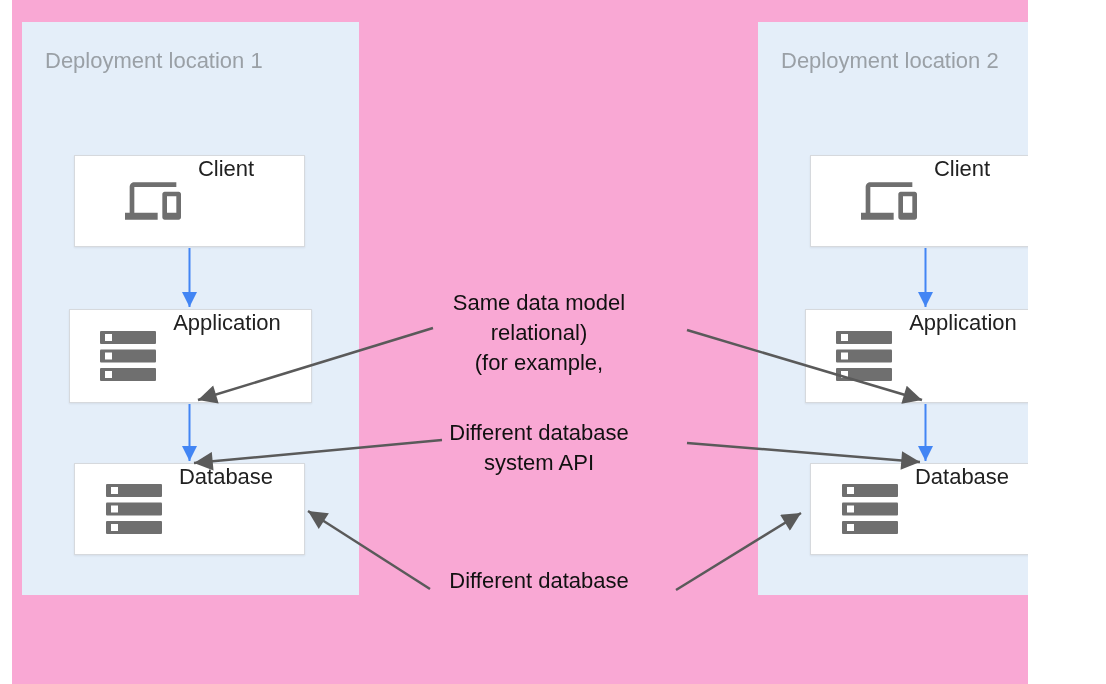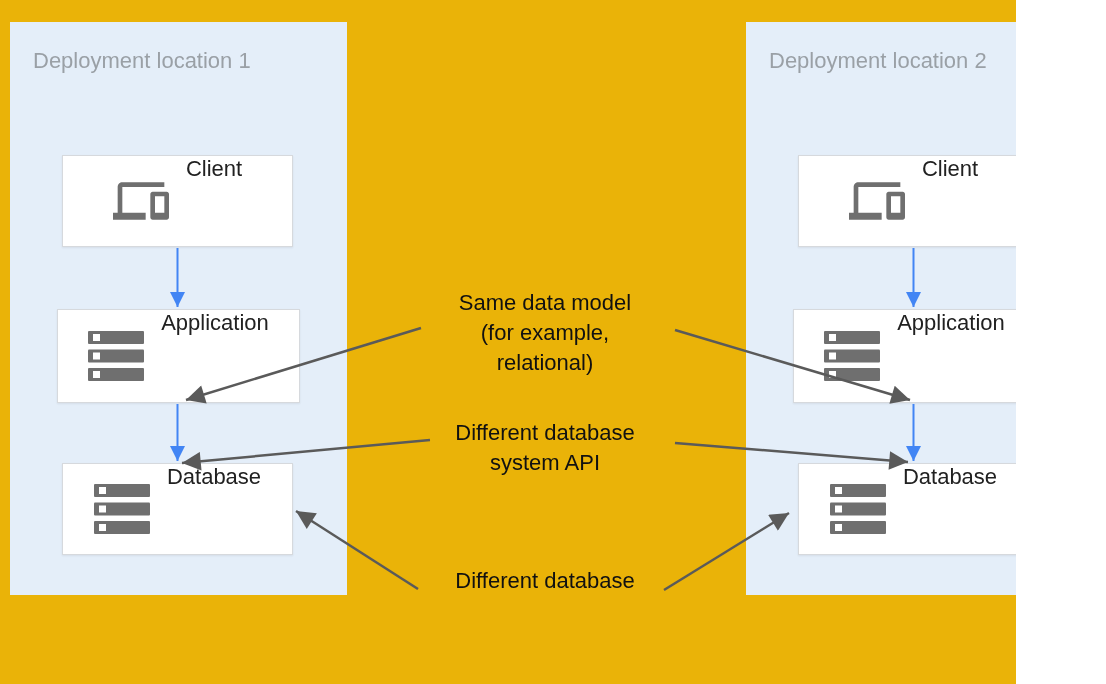--- a/index.html
+++ b/index.html
@@ -13,22 +13,23 @@
     --annotation-color: #111111;
   }
   * { margin: 0; padding: 0; box-sizing: border-box; }
   html, body { background: #ffffff; }
   body { font-family: "Liberation Sans", sans-serif; }
 
   .canvas {
     position: relative;
     width: 1016px;
     height: 684px;
-    background: #eab308;
+    background: #f9a8d4;
     overflow: hidden;
+    margin-left: 12px;
   }
 
   .panel {
     position: absolute;
     top: 22px;
     height: 573px;
     background: var(--panel-bg);
   }
   .panel-left  { left: 10px;  width: 337px; }
   .panel-right { left: 746px; width: 336px; }
@@ -55,21 +56,21 @@
     font-size: 22px;
     color: var(--label-color);
     white-space: nowrap;
   }
   .icon { display: flex; align-items: center; }
   .icon svg { display: block; }
   .icon-fill { fill: var(--icon-gray); }
 
   .annotation {
     position: absolute;
-    left: 405px;
+    left: 387px;
     width: 280px;
     text-align: center;
     font-size: 22px;
     line-height: 30px;
     color: var(--annotation-color);
   }
 
   .overlay {
     position: absolute;
     left: 0; top: 0;
@@ -161,22 +162,22 @@
         <rect x="5" y="3" width="7" height="7" fill="#ffffff"></rect>
         <rect x="5" y="21.5" width="7" height="7" fill="#ffffff"></rect>
         <rect x="5" y="40" width="7" height="7" fill="#ffffff"></rect>
       </svg>
     </span>
     <span class="node-label">Database</span>
   </div>
 
   <div class="annotation" style="top:288px;">
     <div>Same data model</div>
+    <div>relational)</div>
     <div>(for example,</div>
-    <div>relational)</div>
   </div>
   <div class="annotation" style="top:418px;">
     <div>Different database</div>
     <div>system API</div>
   </div>
   <div class="annotation" style="top:566px;">
     <div>Different database</div>
   </div>
 
   <svg class="overlay" viewBox="0 0 1106 684">

